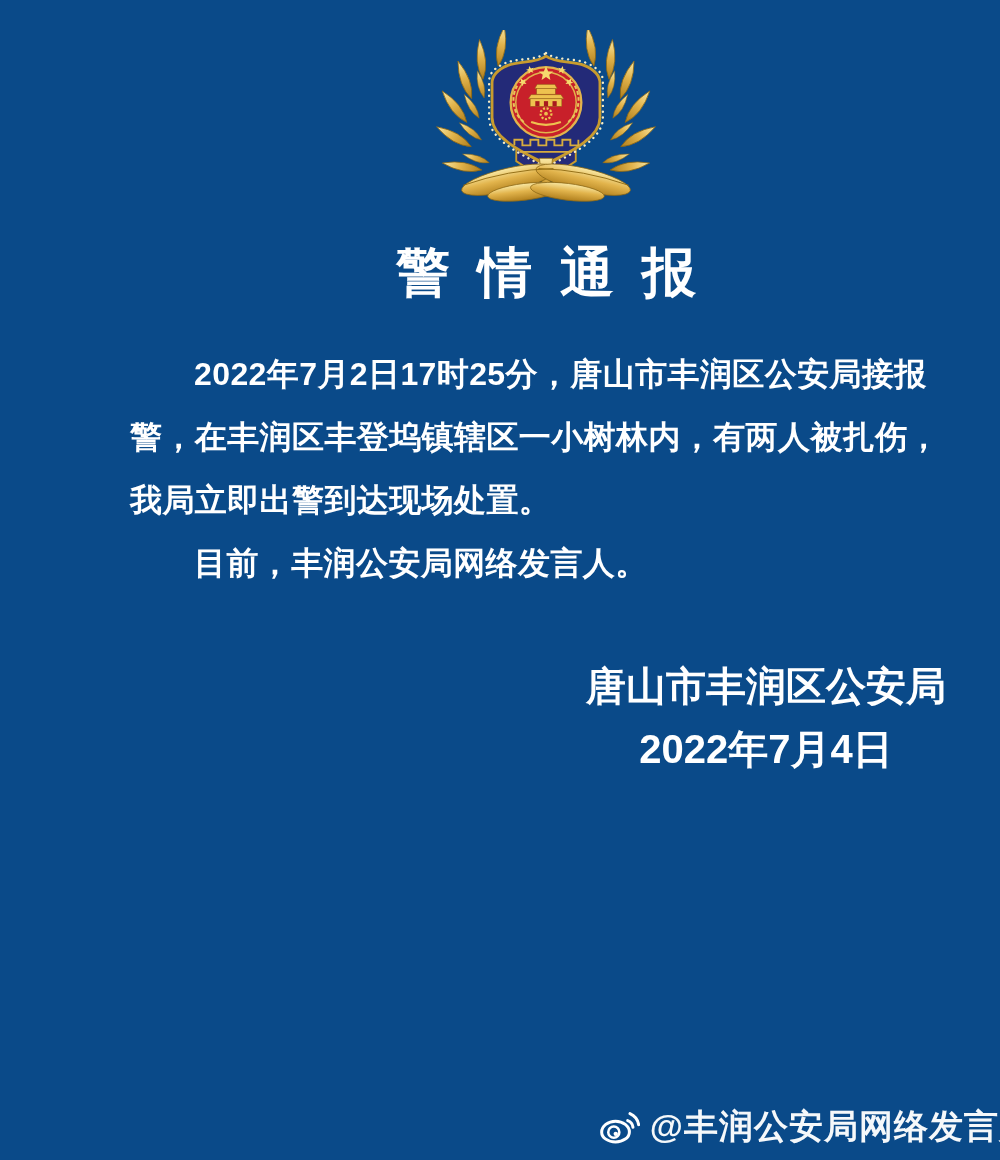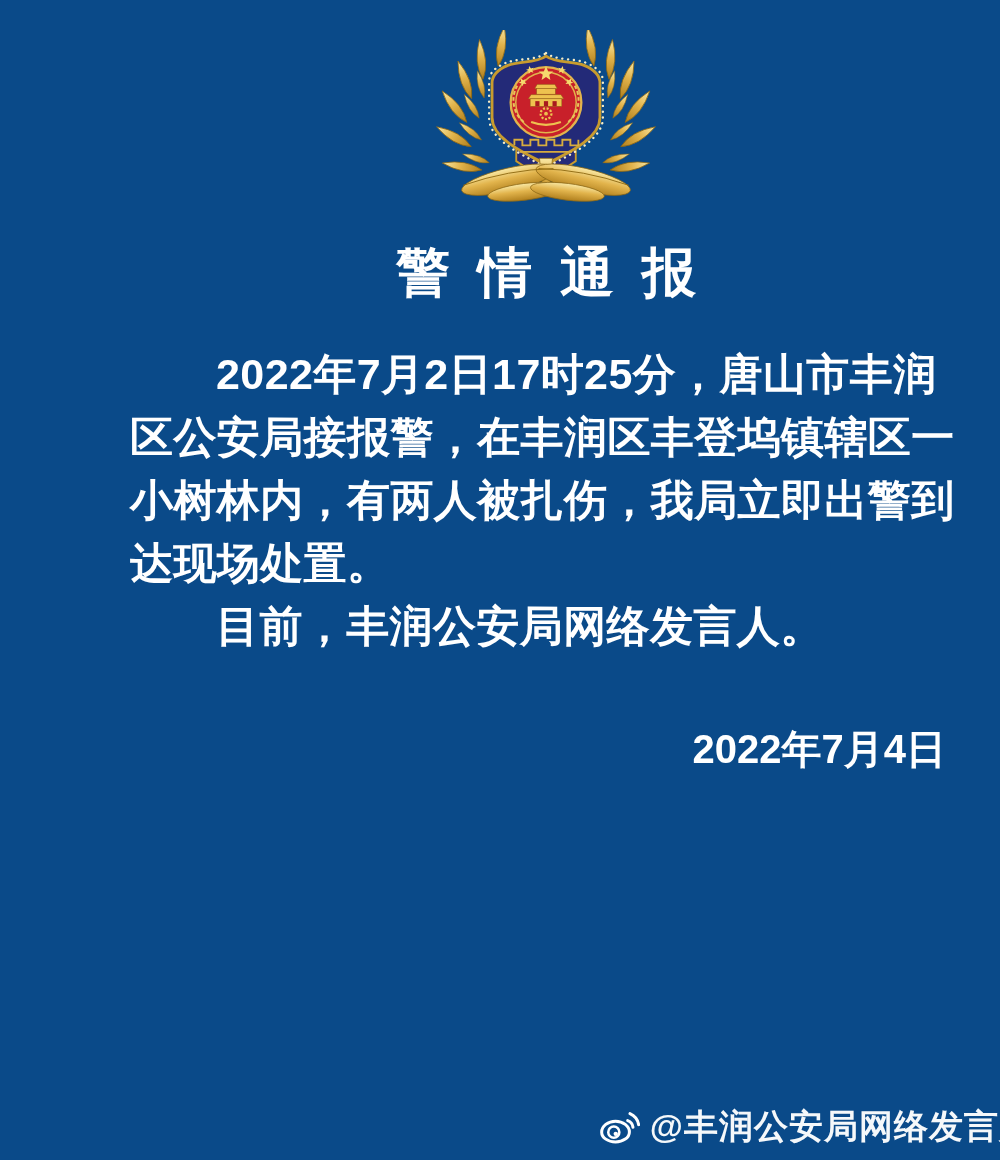--- a/index.html
+++ b/index.html
@@ -28,21 +28,21 @@
     padding-left: 28px; 
     line-height: 65px;
     color: #ffffff;
   }
   .content {
     width: 832px;
     margin: 38px auto 0 auto;
   }
   .content p {
     margin: 0;
-    font-size: 43px;
+    font-size: 32px;
     line-height: 63px;
     letter-spacing: 0.4px;
     font-weight: 700;
     text-indent: 2em;
     text-align: left;
     word-break: break-all;
   }
   .signature {
     width: fit-content;
     margin: 60px 100px 0 auto;
@@ -152,20 +152,21 @@
   </svg>
 
   <div class="title">警情通报</div>
 
   <div class="content">
     <p>2022年7月2日17时25分，唐山市丰润区公安局接报警，在丰润区丰登坞镇辖区一小树林内，有两人被扎伤，我局立即出警到达现场处置。</p>
     <p>目前，丰润公安局网络发言人。</p>
   </div>
 
   <div class="signature">
+    <div>唐山市丰润区公安局</div>
     <div>2022年7月4日</div>
   </div>
 
   <div class="watermark">
     <svg width="42" height="37" viewBox="0 0 36 32" aria-hidden="true">
       <g stroke="#ffffff" stroke-width="2.6" fill="none" stroke-linecap="round">
         <path d="M15,10.5 C8.5,10.5 3,14.8 3,20 C3,24.8 8.5,28.5 15,28.5 C21.5,28.5 27,24.8 27,19.8 C27,14.8 21.5,10.5 15,10.5 Z"></path>
         <circle cx="13.5" cy="20" r="4.8" stroke-width="2.2"></circle>
         <path d="M25.5,10 A7,7 0 0 1 30.1,15.8"></path>
         <path d="M27.5,4 A13,13 0 0 1 35,13.5"></path>

